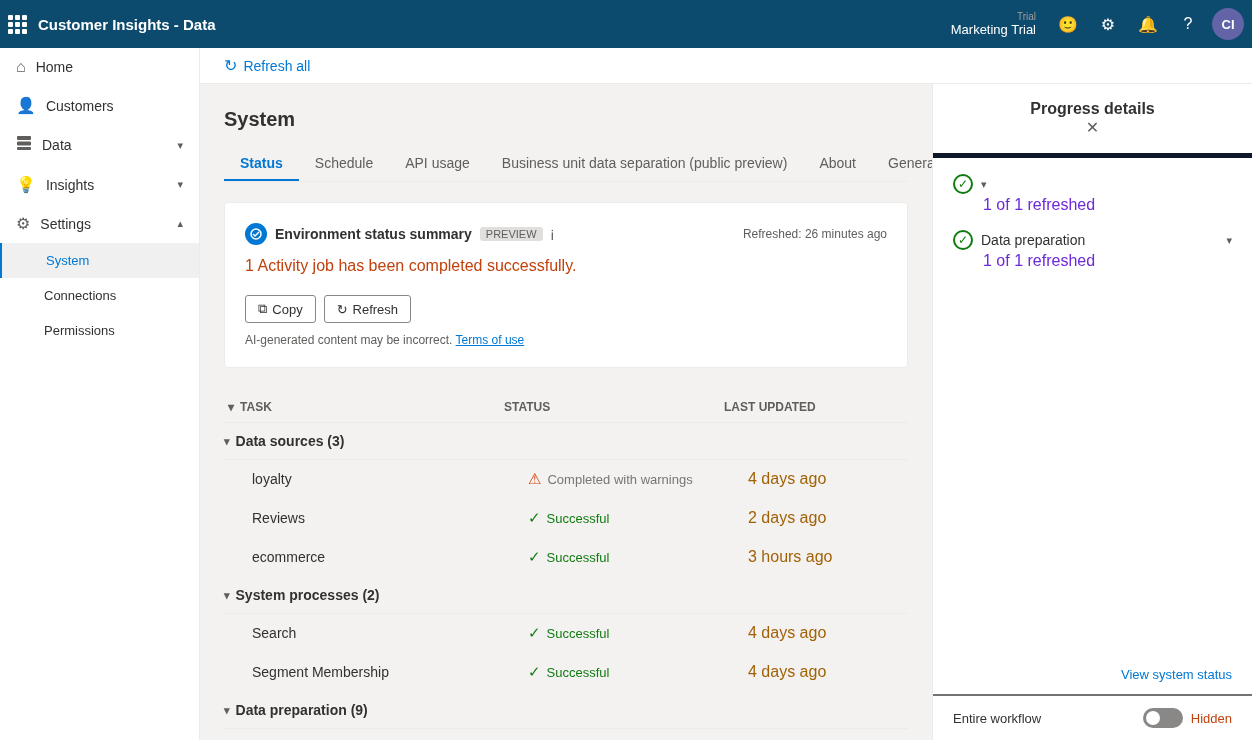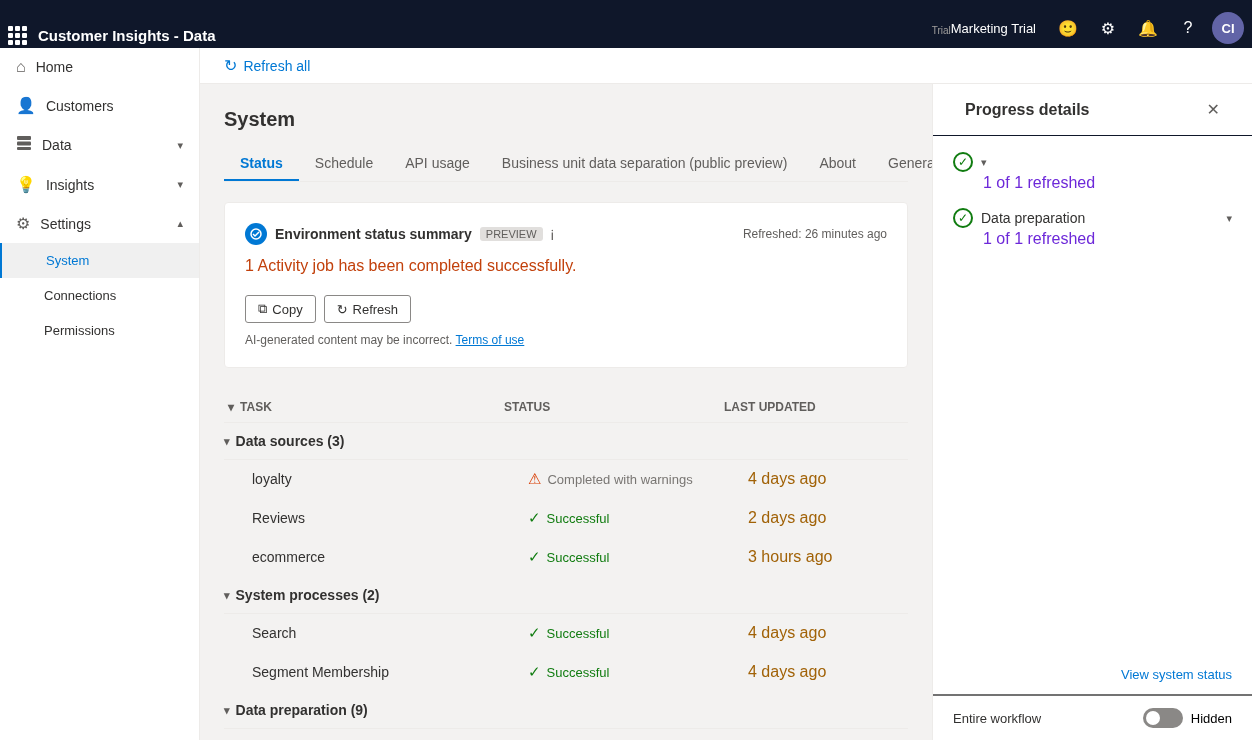--- a/index.html
+++ b/index.html
@@ -1,24 +1,24 @@
 <!DOCTYPE html>
 <html><head>
   <meta charset="utf-8">
   <style>
     * { box-sizing: border-box; margin: 0; padding: 0; }
     body { font-family: 'Segoe UI', sans-serif; font-size: 14px; color: #323130; background: #f3f2f1; display: flex; flex-direction: column; height: 740px; overflow: hidden; }
 
     
-    .topbar { background: #0f172a; color: #fff; height: 48px; display: flex; align-items: flex-end; padding: 4px 8px; flex-shrink: 0; }
+    .topbar { background: #0c4a6e; color: #fff; height: 48px; display: flex; align-items: center; padding: 4px 8px; flex-shrink: 0; }
     .topbar-grid { width: 18px; height: 18px; display: grid; grid-template-columns: repeat(3,5px); gap: 2px; cursor: pointer; margin-right: 12px; }
     .topbar-grid span { background: #fff; width: 5px; height: 5px; border-radius: 1px; }
     .topbar-title { font-size: 15px; font-weight: 600; flex: 1; }
     .topbar-right { display: flex; align-items: center; gap: 8px; }
-    .trial-badge { display: flex; flex-direction: row; align-items: flex-end; margin-right: 8px; }
+    .trial-badge { display: flex; flex-direction: column; align-items: flex-end; margin-right: 8px; }
     .trial-label { font-size: 10px; color: #a19f9d; }
     .trial-name { font-size: 13px; color: #fff; }
     .topbar-icon { width: 32px; height: 32px; display: flex; align-items: center; justify-content: center; border-radius: 4px; cursor: pointer; color: #fff; font-size: 16px; }
     .avatar { width: 32px; height: 32px; border-radius: 50%; background: #6264a7; display: flex; align-items: center; justify-content: center; font-size: 13px; font-weight: 600; cursor: pointer; }
 
     
     .main-layout { display: flex; flex: 1; overflow: hidden; }
 
     
     .sidebar { width: 200px; background: #fff; border-right: 1px solid #edebe9; display: flex; flex-direction: column; overflow-y: auto; flex-shrink: 0; }
@@ -71,39 +71,39 @@
     .status-badge { display: flex; align-items: center; gap: 6px; font-size: 13px; }
     .status-badge.warn { color: #797673; }
     .status-badge.success { color: #107c10; }
     .warn-icon { color: #d83b01; font-size: 15px; }
     .success-icon { color: #107c10; font-size: 15px; }
 
     .time-text { color: #a16207; font-size: 16px; }
 
     
     .progress-panel { width: 320px; background: #fff; border-left: 1px solid #edebe9; display: flex; flex-direction: column; flex-shrink: 0; }
-    .progress-header { display: flex; align-items: center; justify-content: space-between; padding: 16px 32px; border-bottom: 1px solid #0f172a; }
+    .progress-header { display: flex; align-items: center; justify-content: space-between; padding: 16px 32px; border-bottom: 5px solid #0f172a; flex-direction: column; }
     .progress-title { font-size: 16px; font-weight: 600; }
     .close-btn { cursor: pointer; color: #605e5c; font-size: 16px; background: none; border: none; }
     .progress-body { flex: 1; overflow-y: auto; padding: 16px 20px; }
     .progress-item { margin-bottom: 16px; }
     .progress-item-header { display: flex; align-items: center; gap: 8px; margin-bottom: 2px; }
     .progress-item-title { font-size: 14px; font-weight: 500; flex: 1; }
     .progress-item-sub { font-size: 16px; color: #6d28d9; padding-left: 30px; }
     .progress-chevron { color: #605e5c; font-size: 11px; cursor: pointer; }
     .check-circle { width: 20px; height: 20px; border-radius: 50%; border: 2px solid #107c10; display: flex; align-items: center; justify-content: center; flex-shrink: 0; }
     .check-circle span { color: #107c10; font-size: 12px; }
 
     
     .progress-footer { border-top: 2px solid #737373; padding: 12px 20px; display: flex; align-items: center; justify-content: space-between; }
     .workflow-label { font-size: 13px; color: #323130; }
     .toggle-area { display: flex; align-items: center; gap: 8px; }
     .toggle { width: 40px; height: 20px; background: #8a8886; border-radius: 10px; position: relative; cursor: pointer; }
     .toggle-thumb { width: 14px; height: 14px; background: #fff; border-radius: 50%; position: absolute; top: 3px; left: 3px; }
-    .hidden-label { font-size: 13px; color: #000000; }
+    .hidden-label { font-size: 13px; color: #c2410c; }
     .view-link { color: #0078d4; font-size: 13px; cursor: pointer; text-align: right; padding: 4px 20px 12px; display: block; text-decoration: none; }
   </style>
 </head>
 <body>
 
 <div class="topbar">
   <div class="topbar-grid">
     <span></span>
       <span></span>
       <span></span>

